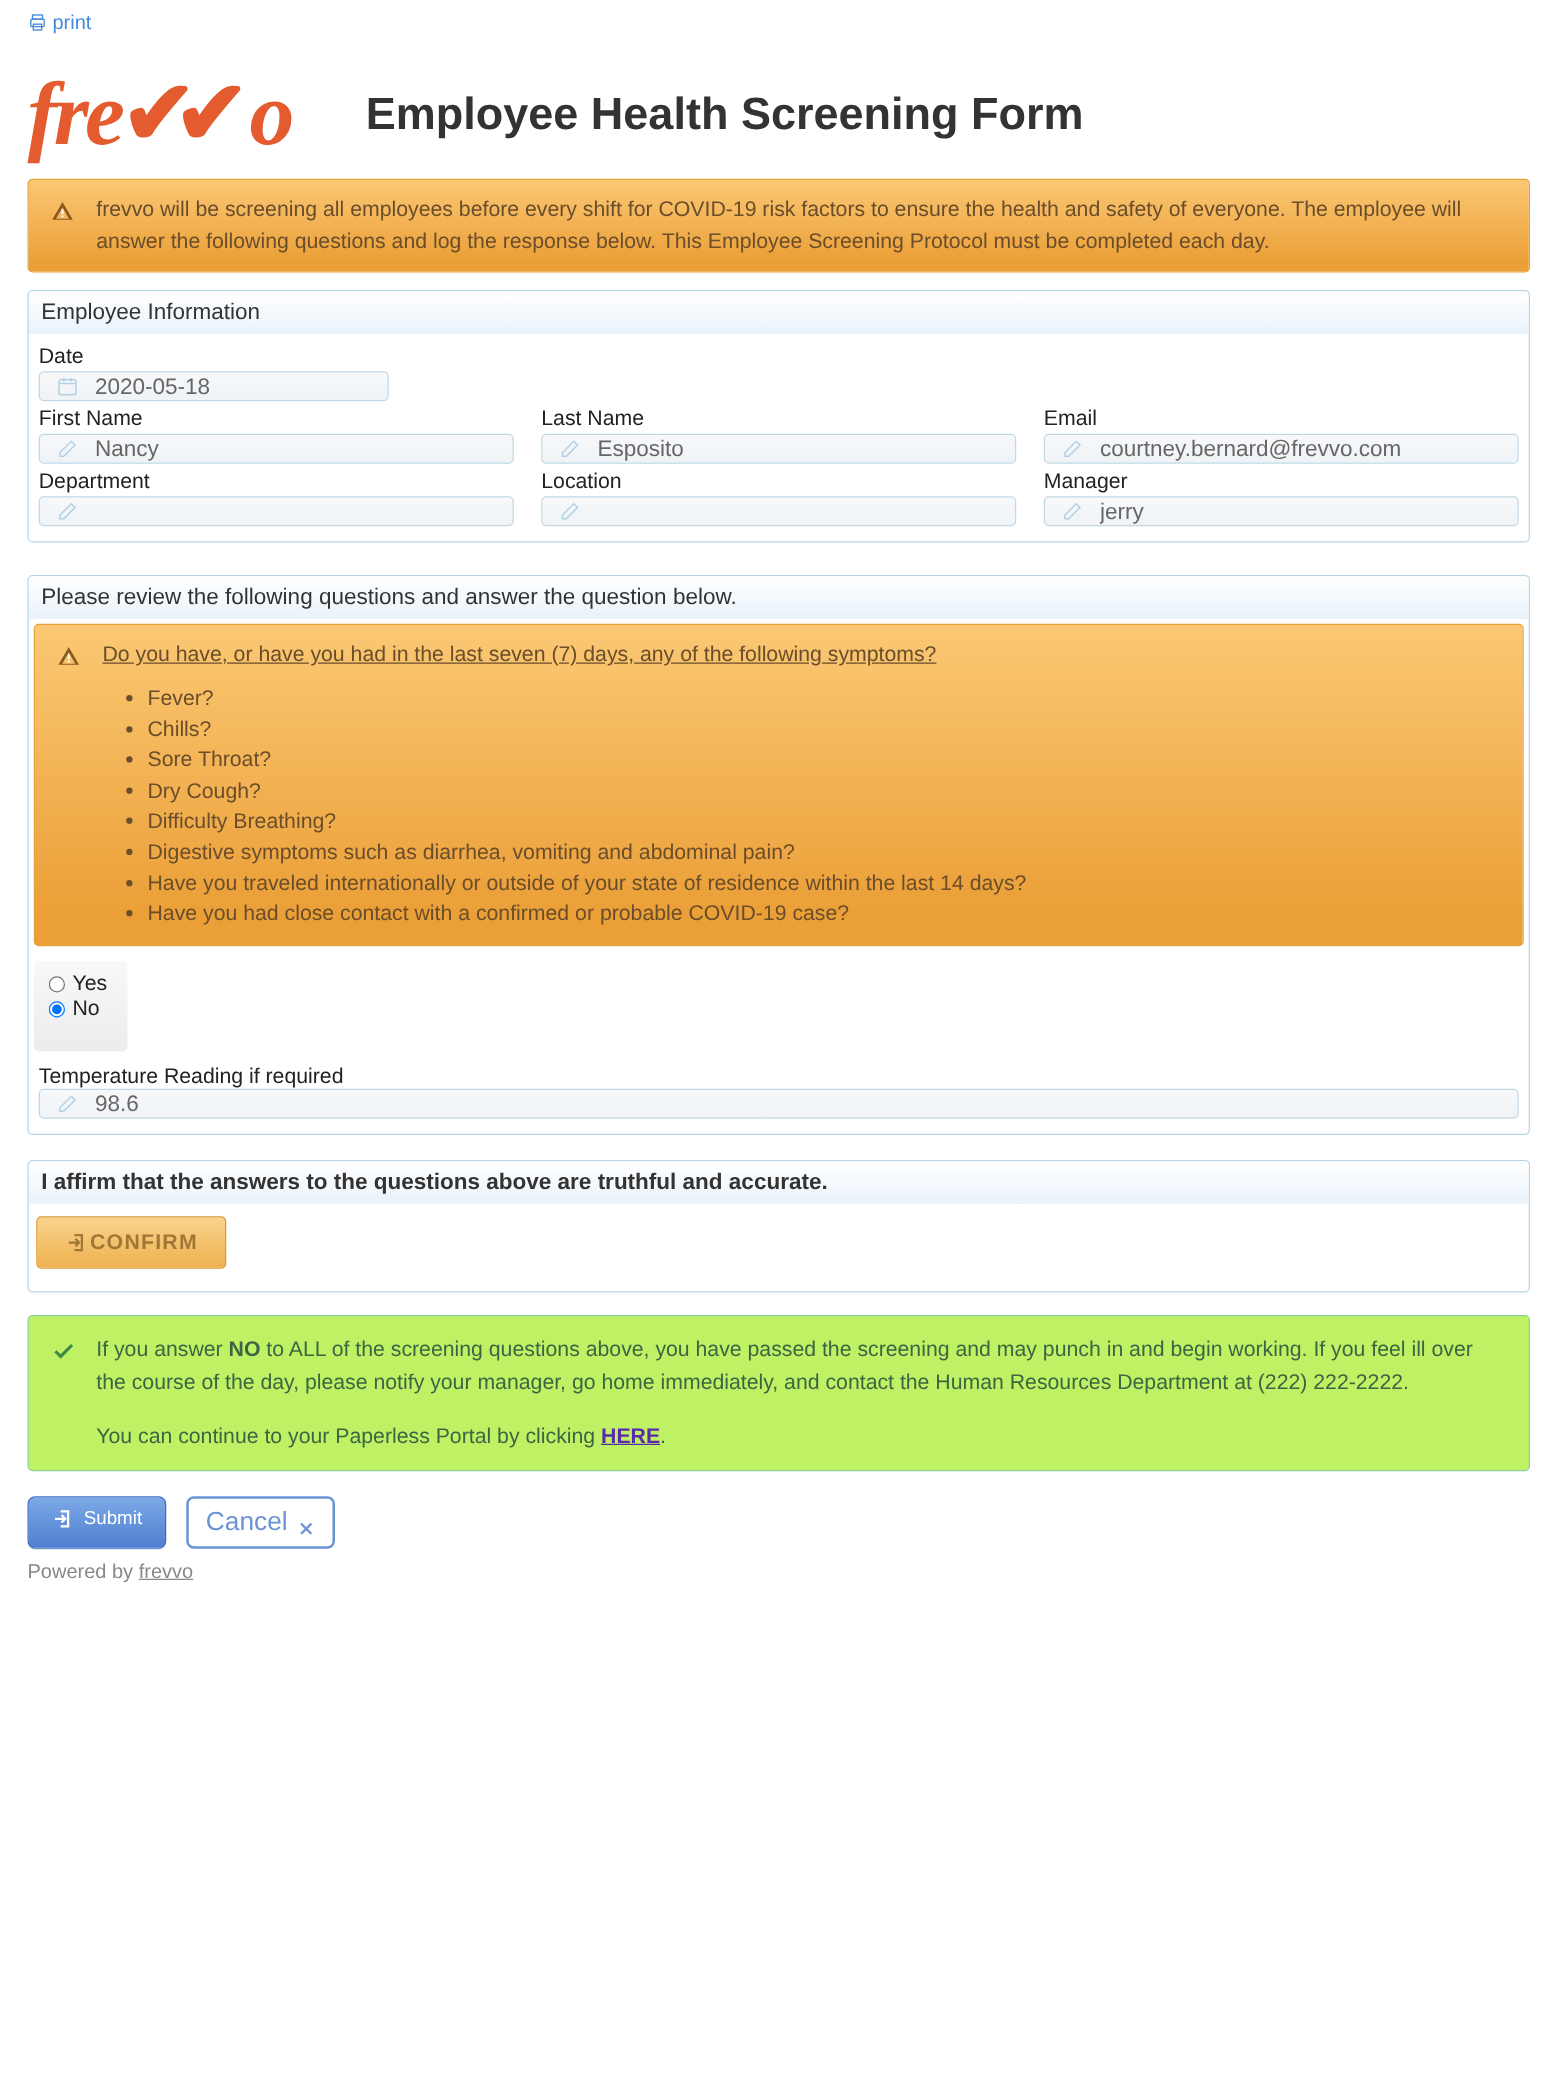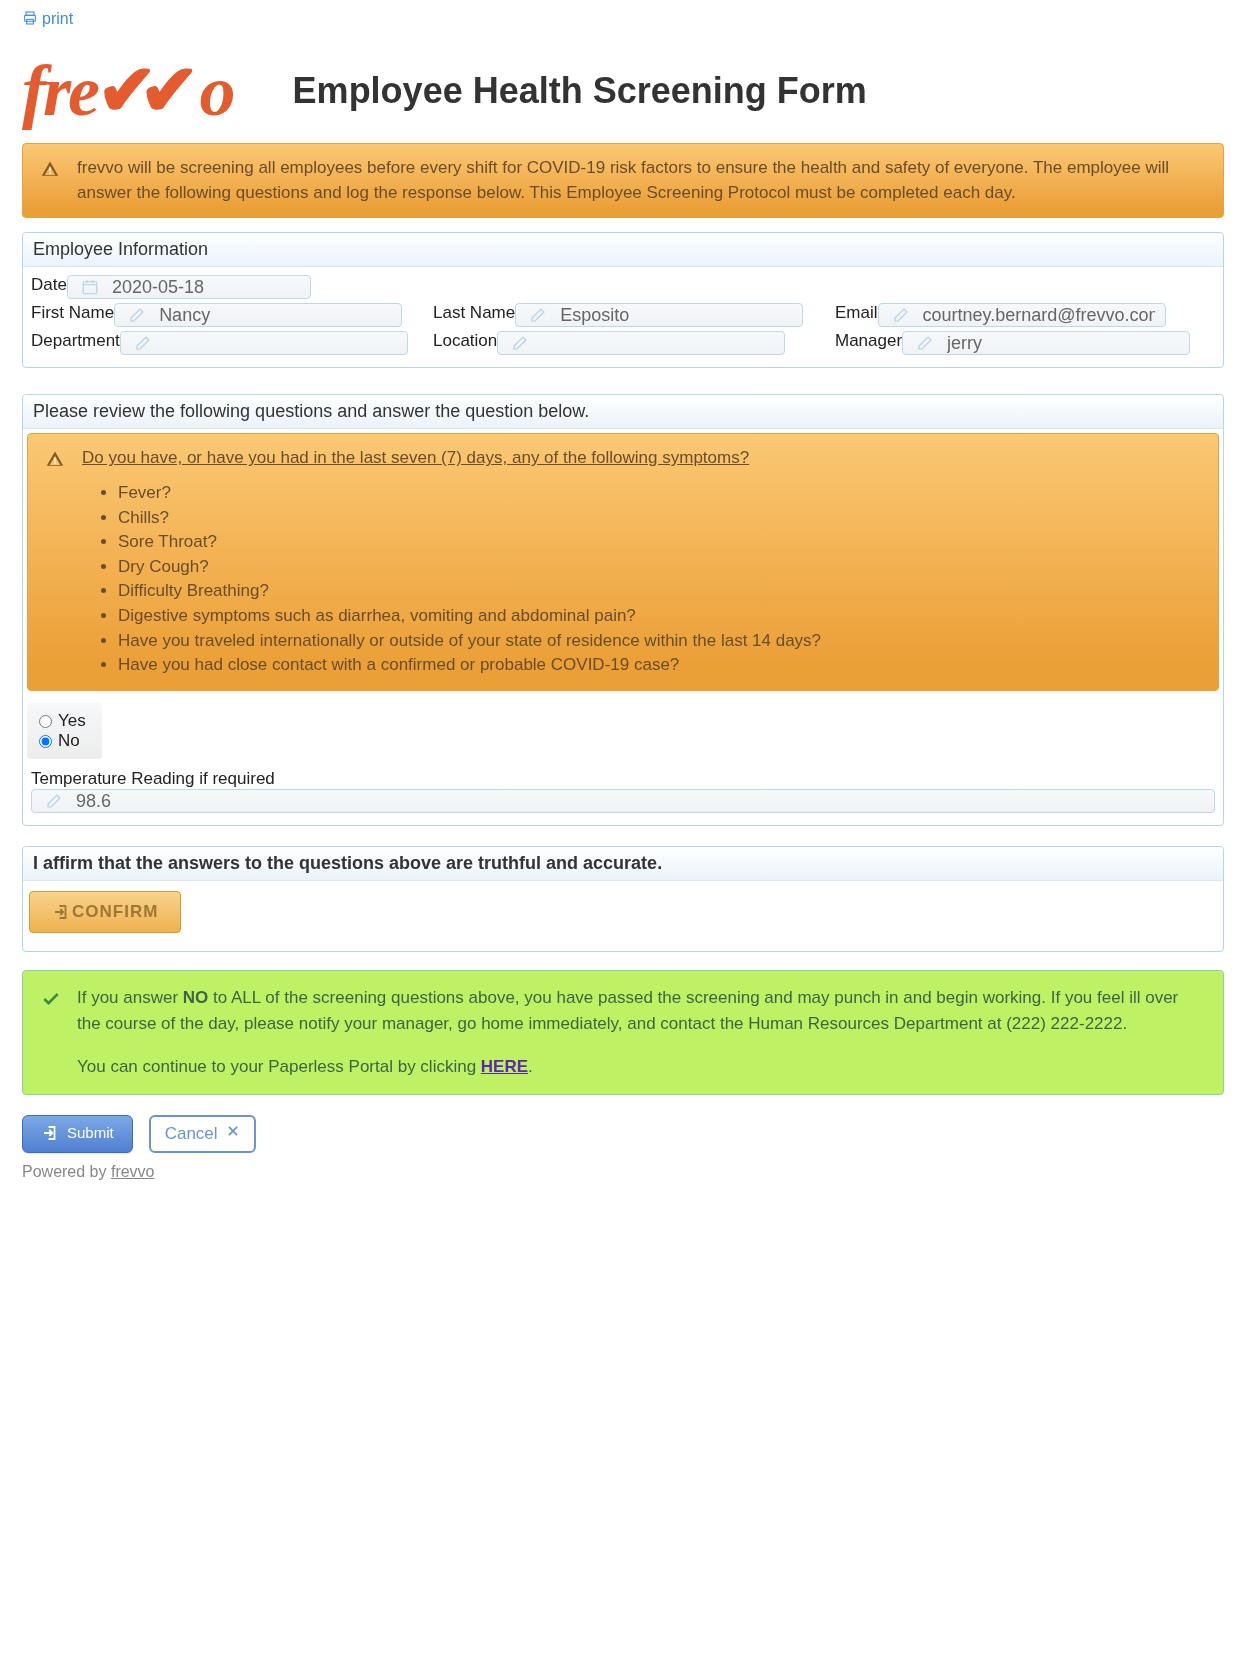--- a/index.html
+++ b/index.html
@@ -11,41 +11,41 @@
   .logo .checks{color:#e35b2e;position:relative;display:inline-block;font-style:normal;letter-spacing:-18px;font-weight:900;padding-right:18px}
   .page-title{font-size:36px;font-weight:700;color:#333;flex:1}
   .alert{border:1px solid #e5a33b;background:linear-gradient(#fbc874,#eb9f37 90%);border-radius:4px;padding:12px 18px;display:flex;gap:18px;margin:6px 0}
   .alert .alert-body{color:#6a4d2b;font-size:17px;line-height:1.45}
   .warn-icon{width:18px;height:18px;flex:0 0 18px;margin-top:4px}
   .panel{border:1px solid #b5d5e9;border-radius:4px;margin-top:14px;padding-bottom:8px}
   .panel-title{background:linear-gradient(#fff,#eaf3fa);padding:6px 10px;font-size:18px;color:#333;border-bottom:1px solid #d9e9f3;border-radius:4px 4px 0 0}
   .panel-title.bold{font-weight:700}
   .panel-inner{padding:4px 8px}
   .form-row{display:flex;gap:22px;margin-top:4px}
-  .form-col{flex:1;display:flex;flex-direction:row}
+  .form-col{flex:1;display:flex;flex-direction:column}
   .form-col.narrow{flex:0 0 280px}
   label.field-label{font-size:17px;color:#222;margin-bottom:2px}
   .input-wrap{position:relative}
   .text-input{width:100%;height:24px;border:1px solid #bfd8e6;border-radius:4px;background:linear-gradient(#f6f8fa,#f0f3f6);padding:0 10px 0 44px;font-size:18px;color:#666}
   .input-icon{position:absolute;left:14px;top:50%;transform:translateY(-50%);width:18px;height:18px;opacity:.55}
   .questions-alert{margin:4px}
   .questions-alert .q-head{text-decoration:underline;color:#6a4d2b;font-size:17px;margin-bottom:10px}
   .questions-alert ul{list-style:disc;margin-left:36px;color:#6a4d2b;font-size:17px;line-height:1.45}
-  .radio-box{background:linear-gradient(#f6f8fa,#ececec);border-radius:4px;display:inline-block;padding:8px 16px 8px 12px;margin:8px 4px 6px}
+  .radio-box{background:linear-gradient(#f6f8fa,#ececec);border-radius:4px;display:inline-block;padding:8px 16px 24px 12px;margin:8px 4px 6px}
   .radio-row{display:flex;align-items:center;gap:6px;font-size:17px;color:#222}
   .affirm-panel{margin-top:20px}
   .confirm-btn{margin:10px 6px;display:inline-flex;align-items:center;gap:2px;background:linear-gradient(#f9d38d,#eeb14e);border:1px solid #d99a33;color:#a07734;font-weight:700;letter-spacing:1px;font-size:17px;padding:10px 22px;border-radius:4px;cursor:pointer}
   .success-box{border:1px solid #8fcf99;background:#bef264;border-radius:4px;padding:14px 18px;display:flex;gap:16px;margin-top:18px}
   .success-box .msg{color:#3e6443;font-size:17px;line-height:1.5}
   .success-box .msg .no-b{font-weight:700}
   .success-box a{color:#5a2aaa;font-weight:700}
   .check-icon{width:20px;height:20px;flex:0 0 20px;margin-top:4px}
   .action-row{display:flex;gap:16px;margin:20px 0 10px}
   .submit-btn{display:inline-flex;align-items:flex-start;gap:8px;background:linear-gradient(#7ca9e6,#4f7fd1);border:1px solid #3c6cc4;color:#fff;font-size:15px;padding:8px 18px;border-radius:6px;cursor:pointer;box-shadow:0 1px 0 rgba(0,0,0,.1)}
-  .cancel-btn{display:inline-flex;align-items:flex-start;gap:8px;background:#fff;border:2px solid #6b93d4;color:#6b93d4;font-size:17px;padding:7px 14px;border-radius:6px;cursor:pointer}
+  .cancel-btn{display:inline-flex;align-items:flex-end;gap:8px;background:#fff;border:2px solid #6b93d4;color:#6b93d4;font-size:21px;padding:7px 14px;border-radius:6px;cursor:pointer}
   .footer{color:#888;font-size:16px;margin-top:8px}
   .footer a{color:#888;text-decoration:underline}
 </style>
 </head>
 <body>
 
 <a href="#" class="print-link">
   <svg viewBox="0 0 24 24" fill="none" stroke="#438bd8" stroke-width="1.6">
       <rect x="6" y="3" width="12" height="5"></rect>
       <rect x="4" y="8" width="16" height="9" rx="1"></rect>

